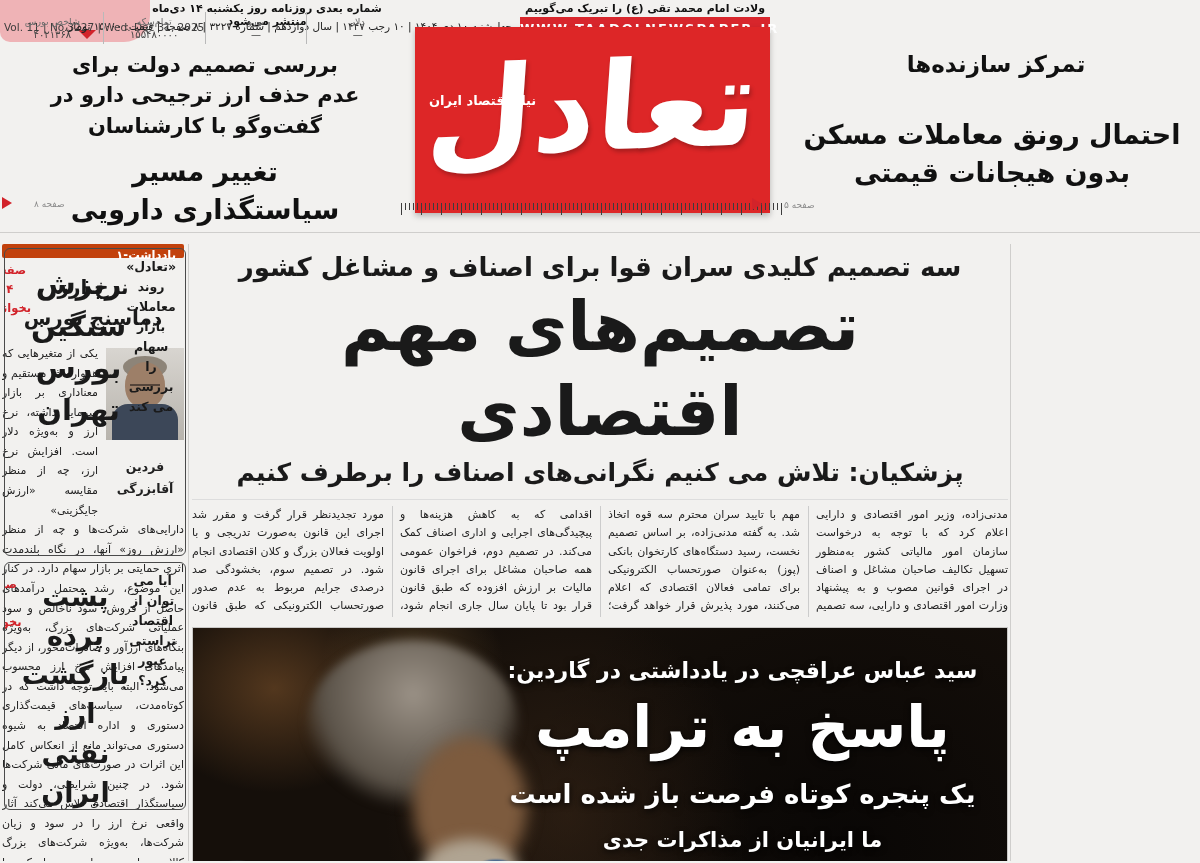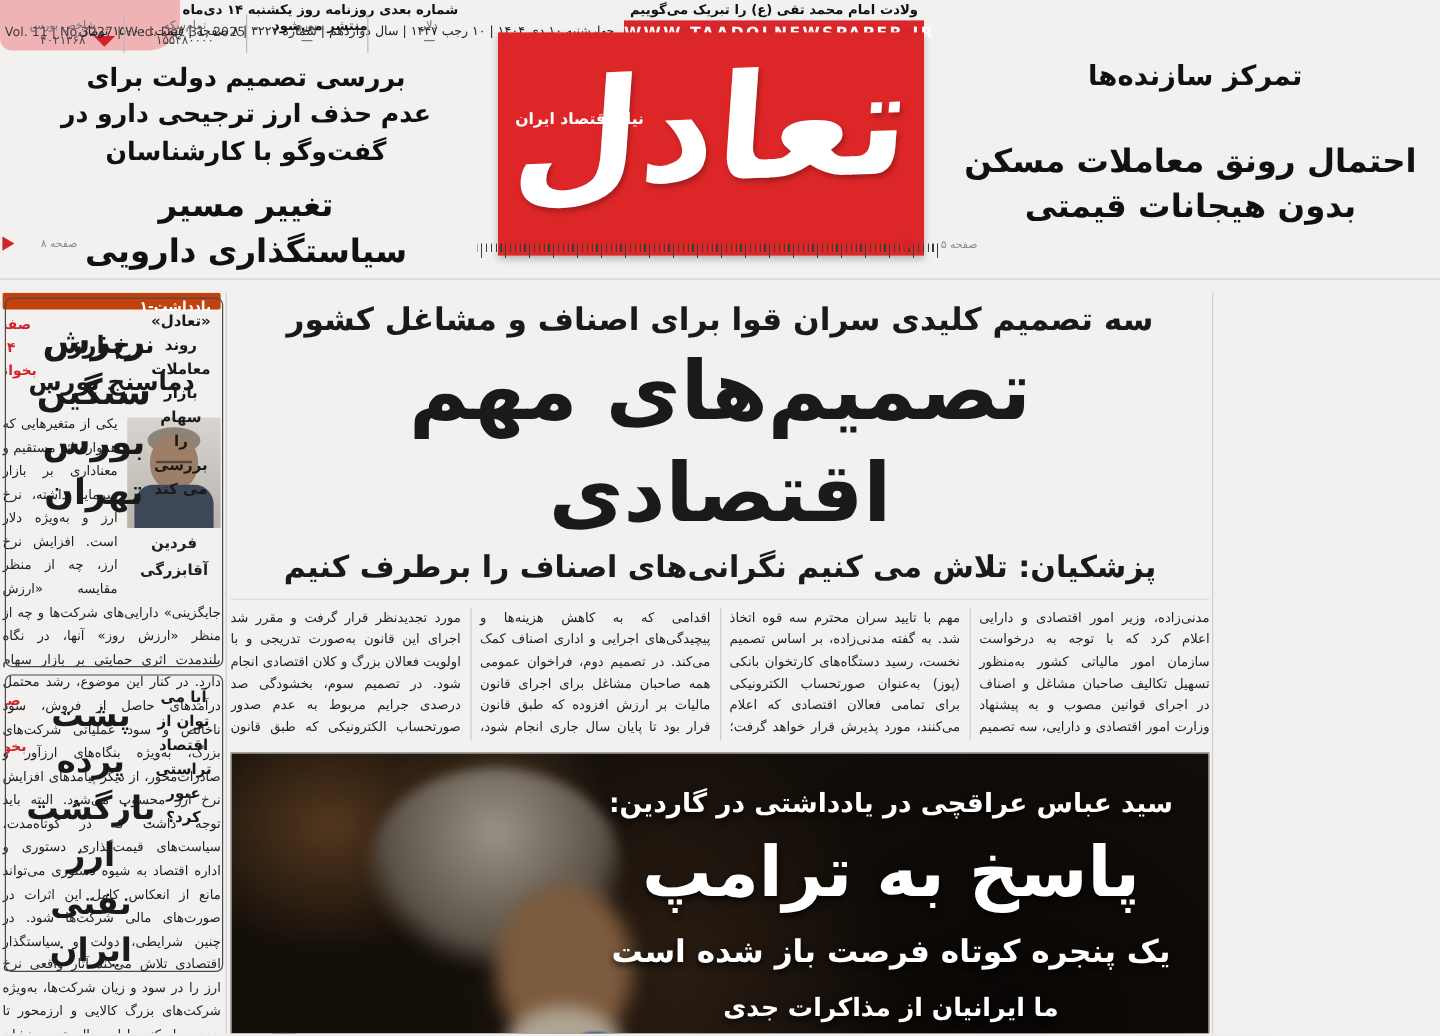--- a/index.html
+++ b/index.html
@@ -90,21 +90,21 @@
   .portrait { width:78px; height:92px; background:linear-gradient(#d8d5d0,#b7b3ac);
     position:relative; overflow:hidden; }
   .portrait .head { position:absolute; left:19px; top:14px; width:40px; height:46px;
     background:#9d7f68; border-radius:50% 50% 46% 46%; }
   .portrait .hair { position:absolute; left:17px; top:8px; width:44px; height:22px;
     background:#8d8478; border-radius:50%; }
   .portrait .suit { position:absolute; left:6px; top:56px; width:66px; height:36px;
     background:#3c4758; border-radius:16px 16px 0 0; }
   .portrait .glasses { position:absolute; left:24px; top:30px; width:30px; height:8px;
     border-bottom:2px solid #54443a; }
-  .author-name { font-size:12.5px; font-weight:bold; text-align:center; margin-top:2px; }
+  .author-name { font-size:12.5px; font-weight:bold; text-align:center; margin-top:16px; }
 
   
   .center { left:192px; top:244px; width:816px; height:617px; overflow:hidden; }
   .m-kicker { text-align:center; font-size:26px; font-weight:bold; margin-top:8px; }
   .m-headline { text-align:center; font-size:68px; font-weight:bold;
     line-height:1.25; margin-top:2px; letter-spacing:-1px; }
   .m-subhead { text-align:center; font-size:25px; font-weight:bold; margin-top:4px; }
   .m-columns { margin-top:12px; height:118px; overflow:hidden;
     column-count:4; column-gap:16px; column-rule:1px solid #ccc; column-fill:auto;
     font-size:11px; line-height:1.66; text-align:justify; color:#232323;

